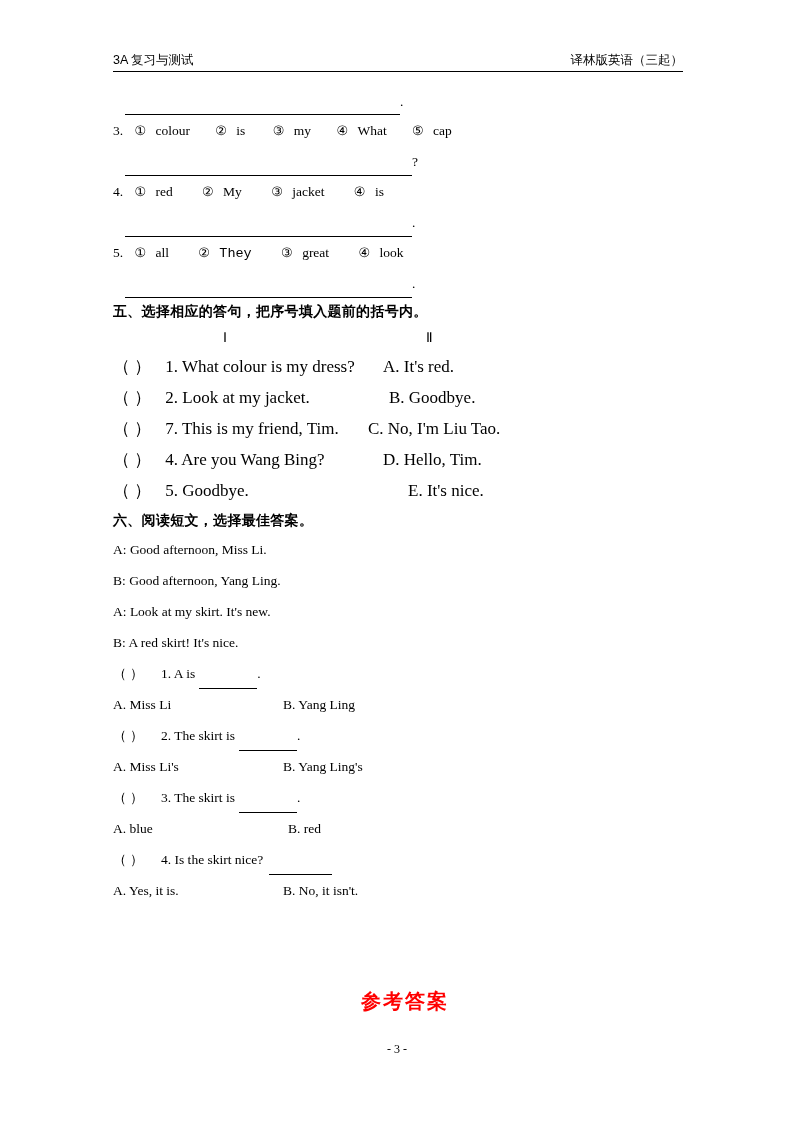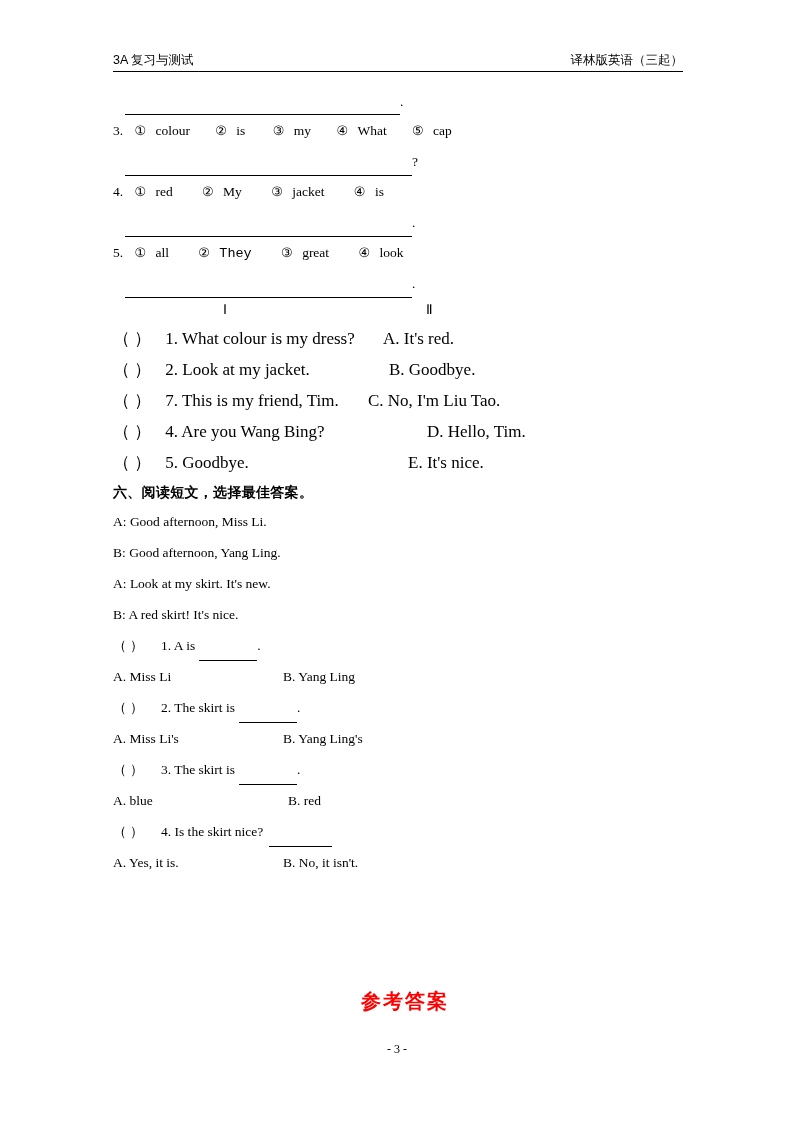--- a/index.html
+++ b/index.html
@@ -216,20 +216,21 @@
       <span class="word" style="margin:0 26px 0 6px;font-family:Liberation Mono, monospace;">They</span>
       <span class="num-circle">③</span>
       <span class="word" style="margin:0 26px 0 6px;">great</span>
       <span class="num-circle">④</span>
       <span class="word" style="margin:0 0 0 6px;">look</span>
     </div>
     <div class="fill-line" style="height:28px;line-height:28px;">
       <span class="rule" style="width:287px;"></span><span class="tail">.</span>
     </div>
 
+    <div class="sec-head" style="margin-top:6px;">五、选择相应的答句，把序号填入题前的括号内。</div>
 
     <div class="col-heads">
       <span class="cI">Ⅰ</span>
       <span class="cII">Ⅱ</span>
     </div>
 
     <div class="match-row">
       <span class="paren">（        ）</span>
       <span class="qtext">1. What colour is my dress?</span>
       <span class="right" style="left:270px;">A. It's red.</span>
@@ -240,21 +241,21 @@
       <span class="right" style="left:276px;">B. Goodbye.</span>
     </div>
     <div class="match-row">
       <span class="paren">（        ）</span>
       <span class="qtext">7. This is my friend, Tim.</span>
       <span class="right" style="left:255px;">C. No, I'm Liu Tao.</span>
     </div>
     <div class="match-row">
       <span class="paren">（        ）</span>
       <span class="qtext">4. Are you Wang Bing?</span>
-      <span class="right" style="left:270px;margin-left:44px;">D. Hello, Tim.</span>
+      <span class="right" style="left:270px;">D. Hello, Tim.</span>
     </div>
     <div class="match-row">
       <span class="paren">（        ）</span>
       <span class="qtext">5. Goodbye.</span>
       <span class="right" style="left:295px;">E. It's nice.</span>
     </div>
 
     <div class="sec-head" style="margin-top:6px;">六、阅读短文，选择最佳答案。</div>
 
     <div class="dlg-line">A: Good afternoon, Miss Li.</div>

